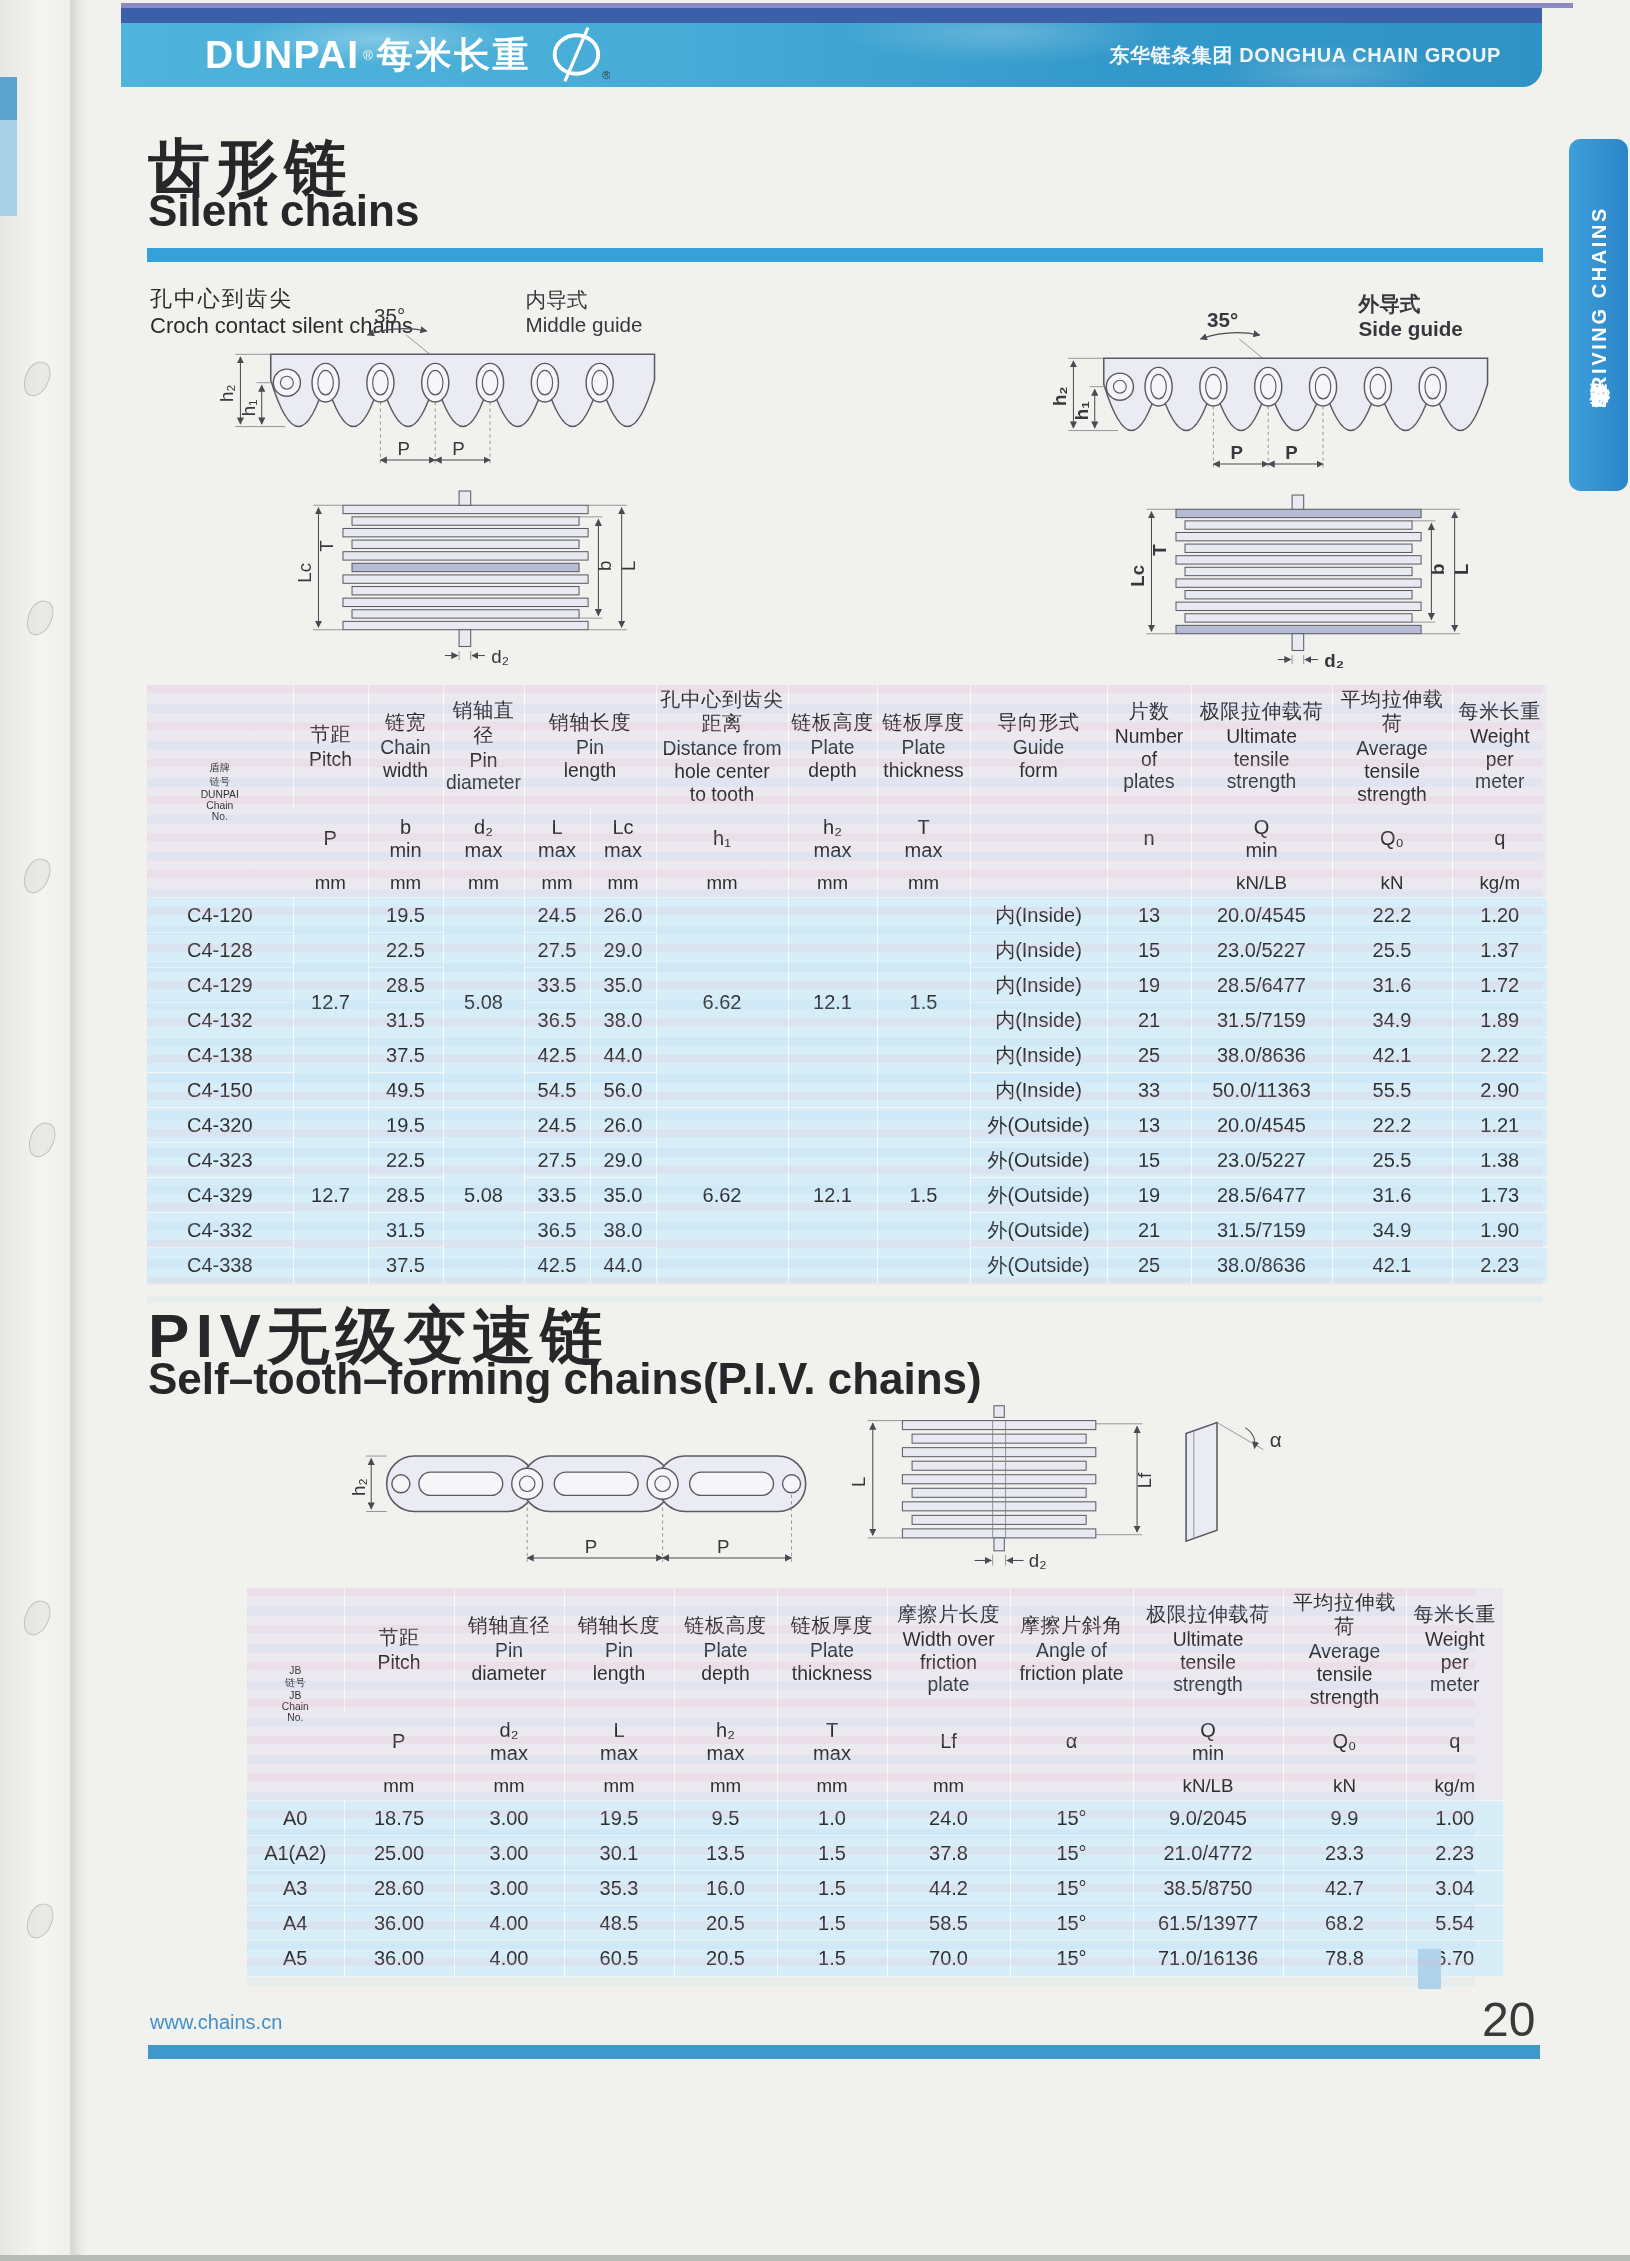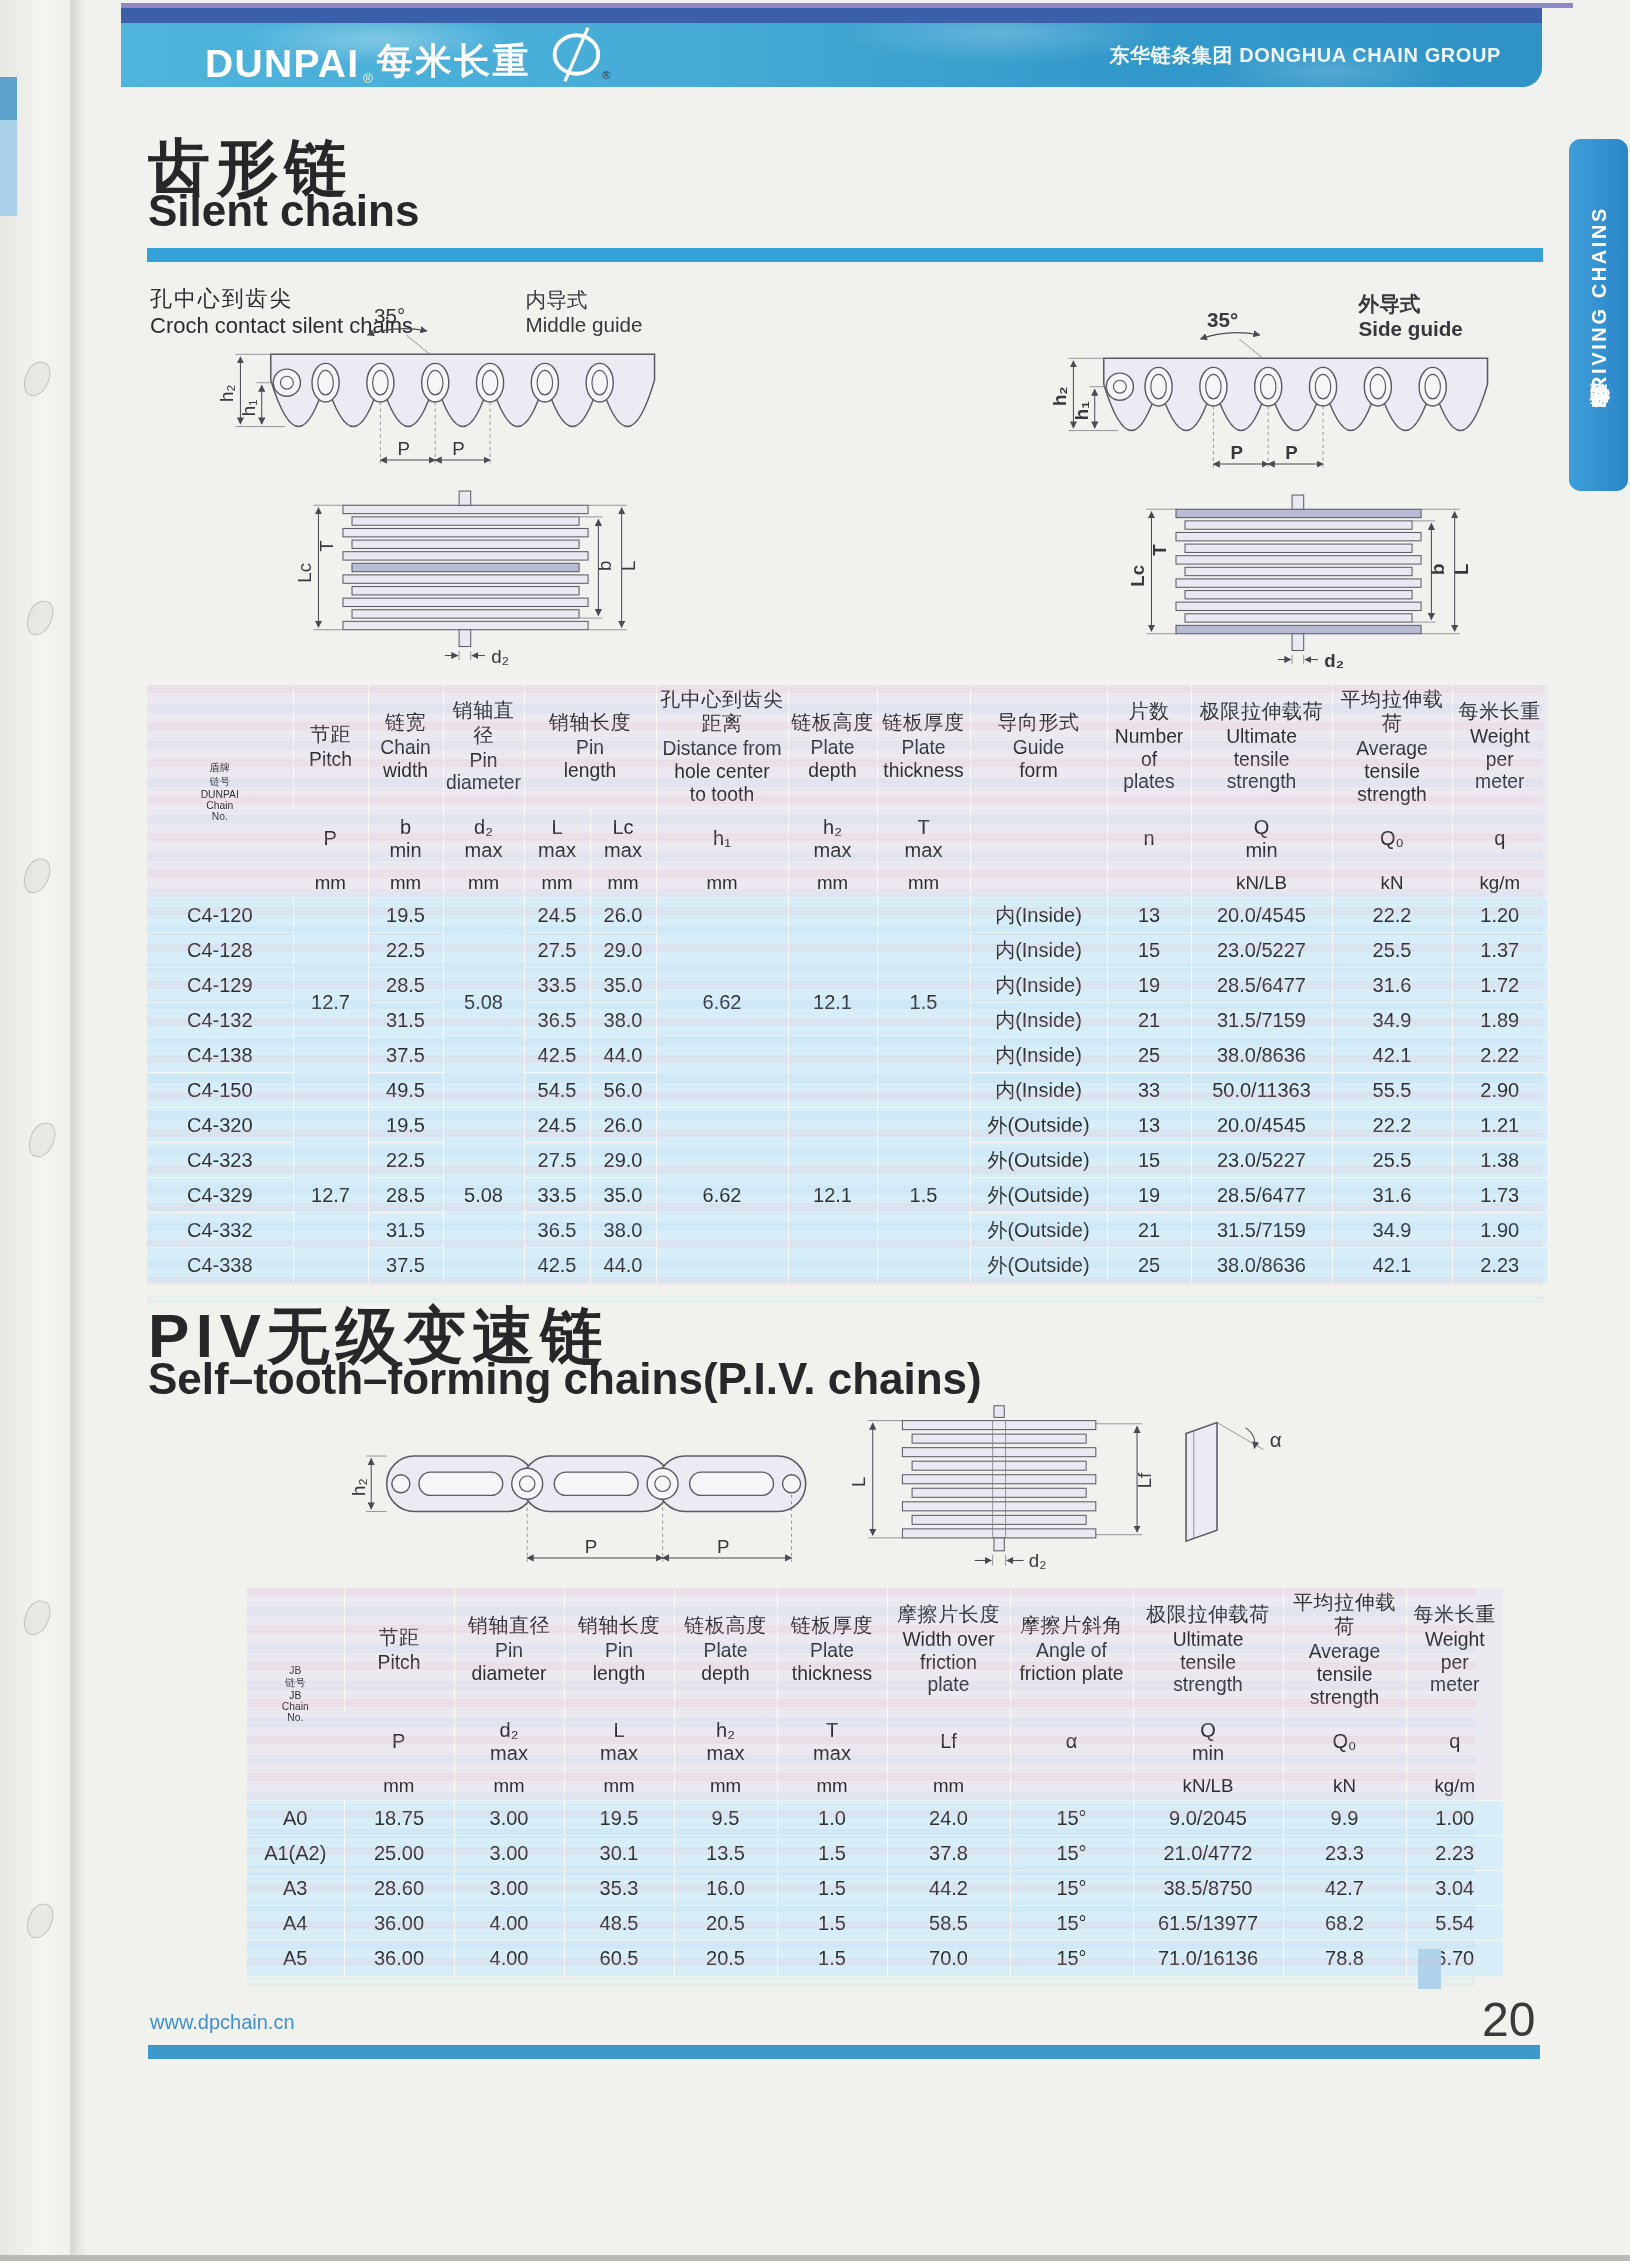--- a/index.html
+++ b/index.html
@@ -25,21 +25,21 @@
   
   #top-purple{left:121px;top:2.6px;width:1452px;height:5.8px;background:#8d89c6;}
   #top-navy{left:121px;top:8.4px;width:1421px;height:15px;background:#3c5fa9;}
   #banner{left:121px;top:23px;width:1421px;height:64px;border-radius:0 0 19.3px 0;
     background:
       radial-gradient(ellipse 206px 39px at 18% 25%, rgba(255,255,255,0.30), rgba(255,255,255,0) 65%),
       radial-gradient(ellipse 271px 52px at 62% 15%, rgba(255,255,255,0.22), rgba(255,255,255,0) 60%),
       radial-gradient(ellipse 193px 45px at 85% 75%, rgba(255,255,255,0.18), rgba(255,255,255,0) 60%),
       linear-gradient(90deg,#4fb4dc,#46abd6 40%,#3399cb 70%,#2f93c6);
     display:flex;align-items:center;}
-  #brand-wrap{display:flex;align-items:flex-end;margin-left:84px;color:#fff;white-space:nowrap;}
+  #brand-wrap{display:flex;align-items:center;margin-left:84px;color:#fff;white-space:nowrap;}
   #brand-en{font-size:39px;font-weight:bold;letter-spacing:1.3px;}
   .reg{font-size:13px;vertical-align:sub;margin:0 3.9px;}
   #brand-cn{font-size:36px;font-weight:bold;letter-spacing:2.6px;}
   #brand-logo{margin-left:17px;}
   #group-label{position:absolute;right:41px;top:50%;transform:translateY(-50%);
     color:#eef6fb;font-size:20px;font-weight:bold;letter-spacing:0.6px;}
 
   
   #side-tab{left:1569px;top:139px;width:59px;height:352px;border-radius:11.6px;
     background:linear-gradient(90deg,#3f9fda,#2b86c8);
@@ -744,17 +744,17 @@
         <td>70.0</td>
         <td>15°</td>
         <td>71.0/16136</td>
         <td>78.8</td>
         <td>6.70</td>
       </tr>
     </tbody>
 </table>
 <div id="stripes2" class="abs stripes"></div>
 
-<div id="footer-url" class="abs">www.dpchain.cn</div>
+<div id="footer-url" class="abs">www.chains.cn</div>
 <div id="footer-bar" class="abs"></div>
 <div id="page-num" class="abs">20</div>
 <div id="corner-block" class="abs"></div>
 
 
 </body></html>

